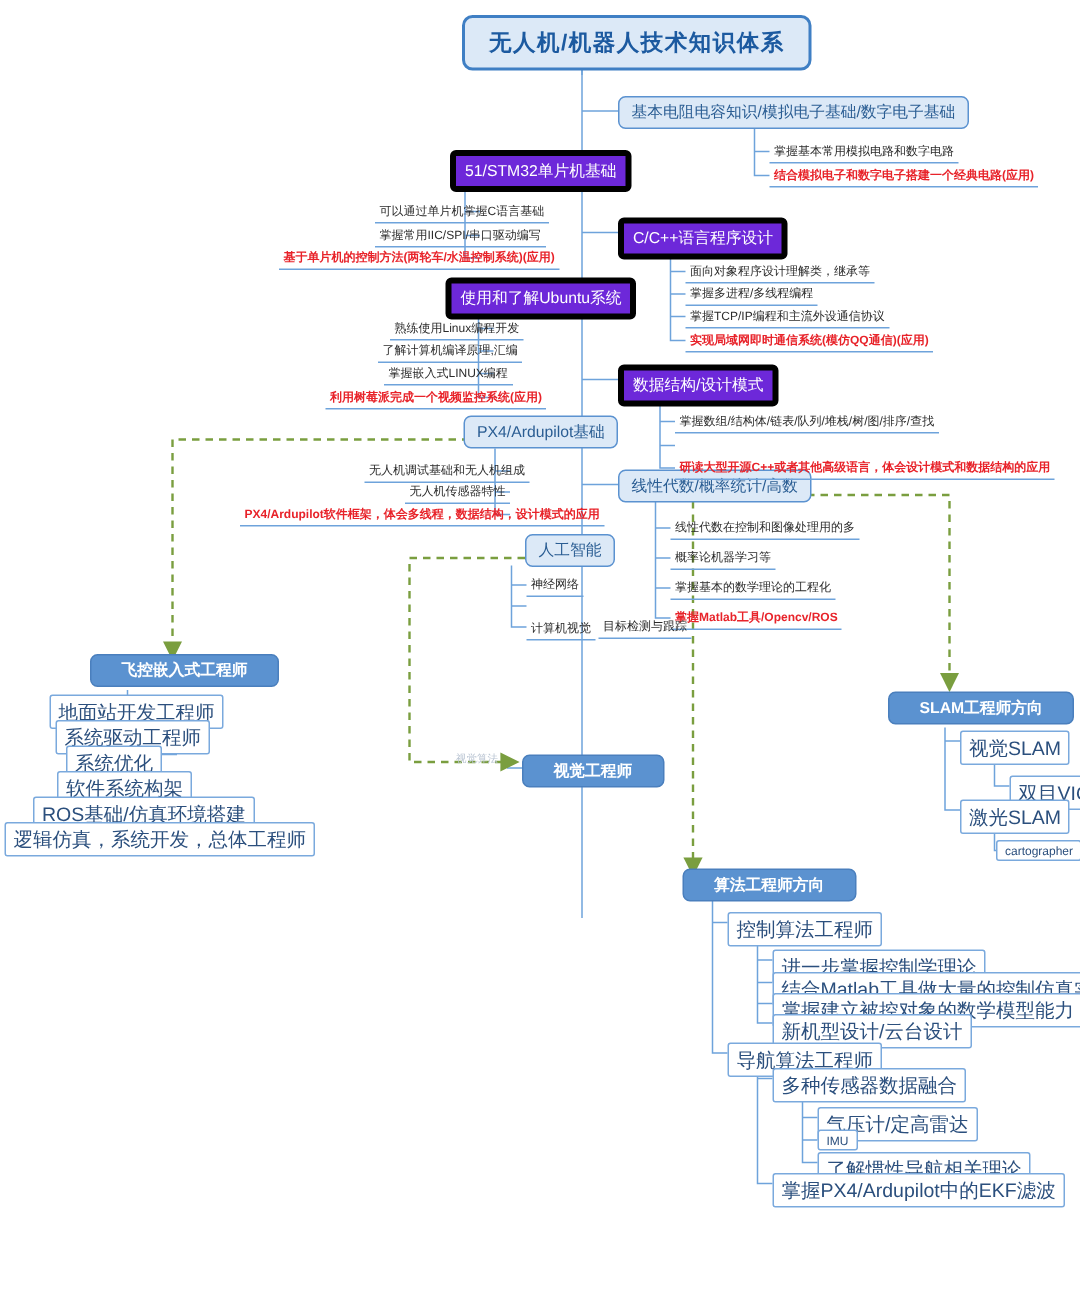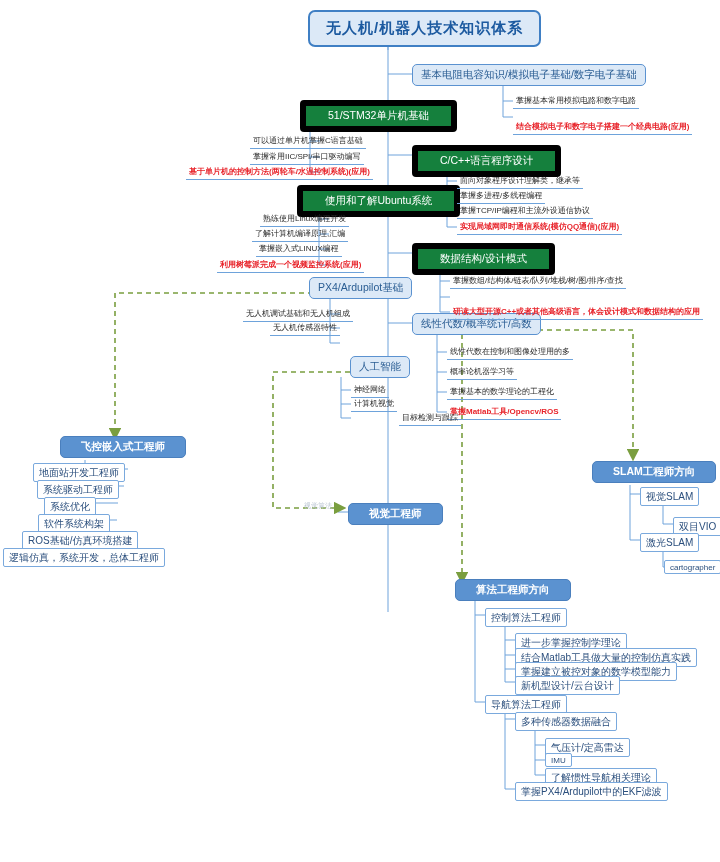--- a/index.html
+++ b/index.html
@@ -17,34 +17,34 @@
   .root{
     background:#dce9f7;border:2px solid #3f7fc4;border-radius:7px;
     color:#1c5aa0;font-size:15px;font-weight:bold;
     padding:7px 16px;letter-spacing:1px;
   }
   .topic-blue{
     background:#dce9f7;border:1px solid #5b92d0;border-radius:5px;
     color:#2a5d93;font-size:10.5px;padding:3px 8px;
   }
   .topic-orange{
-    background:#15803d;border:6px solid #000000;border-radius:4px;
-    color:#ffffff;font-size:10.5px;padding:3px 22px;
+    background:#6d28d9;border:4px solid #000000;border-radius:4px;
+    color:#ffffff;font-size:10.5px;padding:3px 6px;
   }
   .role{
     background:#5b92d0;border:1px solid #4a7fbd;border-radius:5px;
     color:#ffffff;font-size:10.5px;font-weight:bold;padding:3px 20px;
   }
   .leaf{
     color:#2b2b2b;font-size:8px;padding:1px 3px 2px 3px;
     border-bottom:1.4px solid #6ea3db;background:transparent;
   }
   .leaf.red{color:#e8232a;font-weight:bold;}
   .boxed{
-    color:#2b4f7d;font-size:10px;padding:1.5px 5px;
+    color:#2b4f7d;font-size:13px;padding:1.5px 5px;
     border:1px solid #7aa9dd;background:#ffffff;border-radius:2px;
   }
   .boxed.latin{font-size:8px;}
   .ghost{color:#b9c4d2;font-size:7px;}
 </style>
 </head>
 <body>
 
 <div id="canvas">
 
@@ -154,49 +154,50 @@
 
   <div class="node topic-orange" style="left:412px;top:243px;">数据结构/设计模式</div>
 
   <div class="node topic-blue" style="left:309px;top:277px;">PX4/Ardupilot基础</div>
 
   <div class="node topic-blue" style="left:412px;top:313px;">线性代数/概率统计/高数</div>
 
   <div class="node topic-blue" style="left:350px;top:356px;">人工智能</div>
 
   <div class="node leaf" style="left:513px;top:94px;">掌握基本常用模拟电路和数字电路</div>
-  <div class="node leaf red" style="left:513px;top:120px;">结合模拟电子和数字电子搭建一个经典电路(应用)</div>
+  <div class="node leaf red" style="left:513px;top:110px;">结合模拟电子和数字电子搭建一个经典电路(应用)</div>
 
   <div class="node leaf" style="left:250px;top:134px;">可以通过单片机掌握C语言基础</div>
   <div class="node leaf" style="left:250px;top:150px;">掌握常用IIC/SPI/串口驱动编写</div>
   <div class="node leaf red" style="left:186px;top:165px;">基于单片机的控制方法(两轮车/水温控制系统)(应用)</div>
 
   <div class="node leaf" style="left:457px;top:174px;">面向对象程序设计理解类，继承等</div>
   <div class="node leaf" style="left:457px;top:189px;">掌握多进程/多线程编程</div>
   <div class="node leaf" style="left:457px;top:204px;">掌握TCP/IP编程和主流外设通信协议</div>
   <div class="node leaf red" style="left:457px;top:220px;">实现局域网即时通信系统(模仿QQ通信)(应用)</div>
 
   <div class="node leaf" style="left:260px;top:212px;">熟练使用Linux编程开发</div>
   <div class="node leaf" style="left:252px;top:227px;">了解计算机编译原理,汇编</div>
   <div class="node leaf" style="left:256px;top:242px;">掌握嵌入式LINUX编程</div>
   <div class="node leaf red" style="left:217px;top:258px;text-align:center;">利用树莓派完成一个视频监控系统(应用)</div>
 
   <div class="node leaf" style="left:450px;top:274px;">掌握数组/结构体/链表/队列/堆栈/树/图/排序/查找</div>
   <div class="node leaf red" style="left:450px;top:305px;">研读大型开源C++或者其他高级语言，体会设计模式和数据结构的应用</div>
 
   <div class="node leaf" style="left:243px;top:307px;">无人机调试基础和无人机组成</div>
   <div class="node leaf" style="left:270px;top:321px;">无人机传感器特性</div>
+  <div class="node leaf red" style="left:160px;top:336px;">PX4/Ardupilot软件框架，体会多线程，数据结构，设计模式的应用</div>
 
   <div class="node leaf" style="left:447px;top:345px;">线性代数在控制和图像处理用的多</div>
   <div class="node leaf" style="left:447px;top:365px;">概率论机器学习等</div>
   <div class="node leaf" style="left:447px;top:385px;">掌握基本的数学理论的工程化</div>
   <div class="node leaf red" style="left:447px;top:405px;">掌握Matlab工具/Opencv/ROS</div>
 
   <div class="node leaf" style="left:351px;top:383px;">神经网络</div>
-  <div class="node leaf" style="left:351px;top:397px;font-family:Liberation Mono, monospace;">计算机视觉</div>
+  <div class="node leaf" style="left:351px;top:412px;font-family:Liberation Mono, monospace;">计算机视觉</div>
   <div class="node leaf" style="left:351px;top:411px;margin-left:48px;">目标检测与跟踪</div>
 
   <div class="node role" style="left:60px;top:436px;">飞控嵌入式工程师</div>
 
   <div class="node boxed" style="left:33px;top:463px;">地面站开发工程师</div>
   <div class="node boxed" style="left:37px;top:480px;">系统驱动工程师</div>
   <div class="node boxed" style="left:44px;top:497px;">系统优化</div>
   <div class="node boxed" style="left:38px;top:514px;">软件系统构架</div>
   <div class="node boxed" style="left:22px;top:531px;">ROS基础/仿真环境搭建</div>
   <div class="node boxed" style="left:3px;top:548px;">逻辑仿真，系统开发，总体工程师</div>

